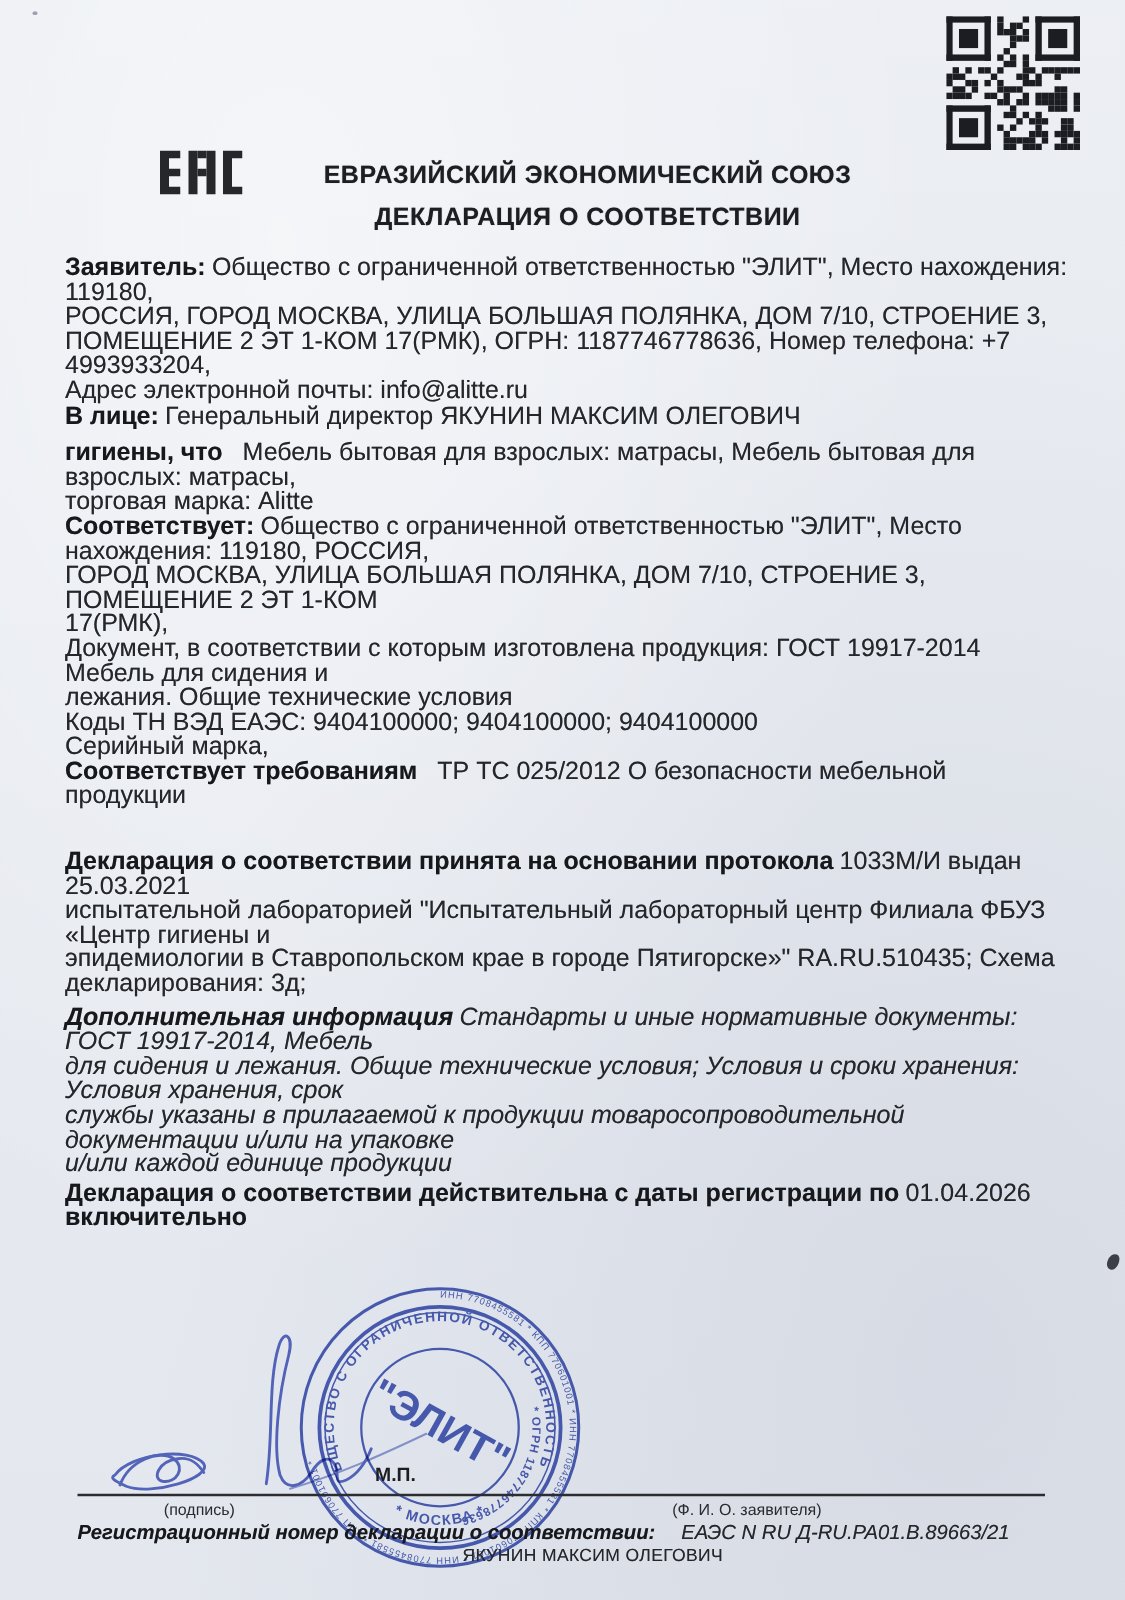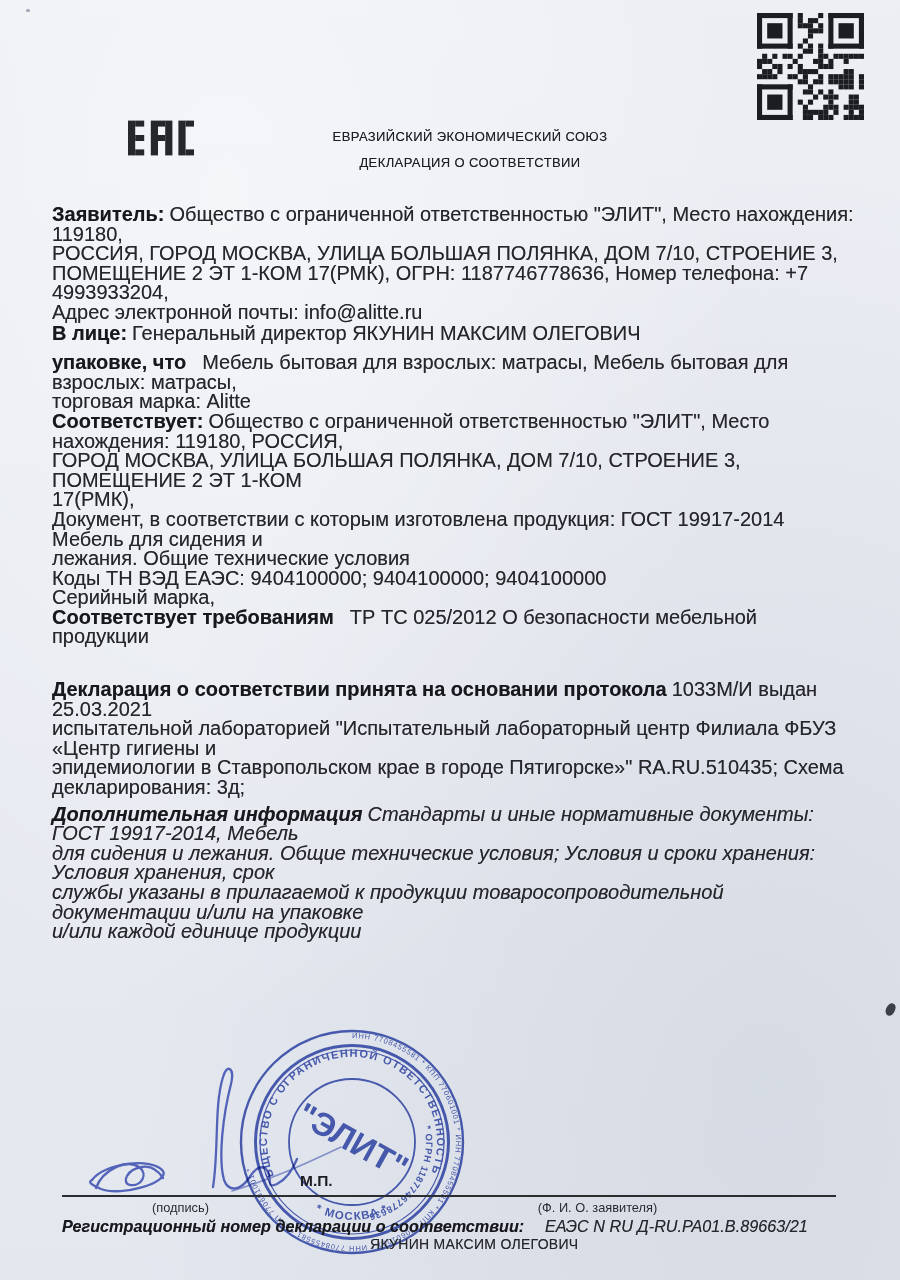--- a/index.html
+++ b/index.html
@@ -9,39 +9,39 @@
     background-image:
       radial-gradient(ellipse at 25% 15%, rgba(255,255,255,0.45), rgba(255,255,255,0) 55%),
       radial-gradient(ellipse at 85% 85%, rgba(176,184,200,0.28), rgba(176,184,200,0) 60%),
       linear-gradient(180deg, rgba(255,255,255,0.18), rgba(210,216,228,0.22));
     font-family:"Liberation Sans", sans-serif;
     color:#25262a;
   }
   .abs{position:absolute;}
   
   .titles{left:135px;top:129px;width:670px;text-align:center;}
-  .title{font-weight:normal;font-size:13px;letter-spacing:0.4px;color:#1d1e22;
+  .title{font-weight:bold;font-size:20px;letter-spacing:0.4px;color:#1d1e22;
          text-shadow:0 0 0.6px rgba(30,30,40,0.55);}
   .title+.title{margin-top:11px;}
   
   .body{left:52px;top:205px;width:806px;font-size:20px;line-height:19.6px;
         text-shadow:0 0 0.5px rgba(35,36,42,0.5);}
   .body p{margin:0;white-space:pre-line;}
   .body b{color:#17181c;margin-right:5px;}
   .body b.g2{margin-right:16px;}
   p.m-b{margin-top:1px;} p.m-c{margin-top:10px;} p.m-i{margin-top:33px;}
   p.m-j{margin-top:7px;font-style:italic;} p.m-k{margin-top:4px;}
   .blockbold{display:block;margin-right:0;}
   
   .sig-line{left:62px;top:1195px;width:774px;height:2px;background:#2c2d31;}
   .fio-name{left:370px;top:1236px;font-size:14px;letter-spacing:0.3px;
             text-shadow:0 0 0.5px rgba(35,36,42,0.5);}
   .mp{left:300px;top:1160px;font-size:15.5px;font-weight:bold;color:#1d1e22;margin-top:12px;}
   .caption{top:1200px;font-size:12.8px;color:#2a2b30;text-align:center;}
-  .cap-sign{left:133px;width:95px;}
+  .cap-sign{left:112px;width:95px;}
   .cap-fio{left:515px;width:165px;}
   .reg-row{left:62px;width:806px;font-size:16.2px;font-weight:bold;color:#17181c;
            text-shadow:0 0 0.5px rgba(35,36,42,0.5);}
   .reg-row .val{position:absolute;left:483px;top:0;font-weight:normal;color:#25262a;white-space:nowrap;}
   .row1{top:1217px;font-style:italic;} .row2{top:1247px;}
   
   .speck{left:886px;top:1003px;width:9px;height:13px;background:#3c3e48;border-radius:60% 40% 55% 45%;transform:rotate(18deg);}
   .fleck{left:26px;top:9px;width:4px;height:3px;background:#9aa2b2;border-radius:50%;}
   
   .stamp{left:232px;top:1022px;mix-blend-mode:multiply;opacity:0.92;}
@@ -223,37 +223,38 @@
     <div class="title">ЕВРАЗИЙСКИЙ ЭКОНОМИЧЕСКИЙ СОЮЗ</div>
     <div class="title">ДЕКЛАРАЦИЯ О СООТВЕТСТВИИ</div>
   </div>
 
   <div class="abs body">
     <p><b>Заявитель:</b><span>Общество с ограниченной ответственностью "ЭЛИТ", Место нахождения: 119180,
 РОССИЯ, ГОРОД МОСКВА, УЛИЦА БОЛЬШАЯ ПОЛЯНКА, ДОМ 7/10, СТРОЕНИЕ 3,
 ПОМЕЩЕНИЕ 2 ЭТ 1-КОМ 17(РМК), ОГРН: 1187746778636, Номер телефона: +7 4993933204,
 Адрес электронной почты: info@alitte.ru</span></p>
     <p class="m-b"><b>В лице:</b><span>Генеральный директор ЯКУНИН МАКСИМ ОЛЕГОВИЧ</span></p>
-    <p class="m-c"><b class="g2">упаковке, что</b><span>Мебель бытовая для взрослых: матрасы, Мебель бытовая для взрослых: матрасы,
+    <p class="m-c"><b class="g2">гигиены, что</b><span>Мебель бытовая для взрослых: матрасы, Мебель бытовая для взрослых: матрасы,
 торговая марка: Alitte</span></p>
     <p><b>Соответствует:</b><span>Общество с ограниченной ответственностью "ЭЛИТ", Место нахождения: 119180, РОССИЯ,
 ГОРОД МОСКВА, УЛИЦА БОЛЬШАЯ ПОЛЯНКА, ДОМ 7/10, СТРОЕНИЕ 3, ПОМЕЩЕНИЕ 2 ЭТ 1-КОМ
 17(РМК),</span></p>
     <p><span>Документ, в соответствии с которым изготовлена продукция: ГОСТ 19917-2014 Мебель для сидения и
 лежания. Общие технические условия</span></p>
     <p><span>Коды ТН ВЭД ЕАЭС: 9404100000; 9404100000; 9404100000</span></p>
     <p><span>Серийный марка,</span></p>
     <p><b class="g2">Соответствует требованиям</b><span>ТР ТС 025/2012 О безопасности мебельной продукции</span></p>
     <p class="m-i"><b>Декларация о соответствии принята на основании протокола</b><span>1033М/И выдан 25.03.2021
 испытательной лабораторией "Испытательный лабораторный центр Филиала ФБУЗ «Центр гигиены и
 эпидемиологии в Ставропольском крае в городе Пятигорске»" RA.RU.510435; Схема декларирования: 3д;</span></p>
     <p class="m-j"><b>Дополнительная информация</b><span>Стандарты и иные нормативные документы: ГОСТ 19917-2014, Мебель
 для сидения и лежания. Общие технические условия; Условия и сроки хранения: Условия хранения, срок
 службы указаны в прилагаемой к продукции товаросопроводительной документации и/или на упаковке
 и/или каждой единице продукции</span></p>
+    <p class="m-k"><b>Декларация о соответствии действительна с даты регистрации по</b><span>01.04.2026</span><b class="blockbold">включительно</b></p>
   </div>
 
   <svg class="abs ink" width="900" height="1280" viewBox="0 0 900 1280">
     <g fill="none" stroke="#4c5fc0" stroke-width="2.3" stroke-linecap="round" opacity="0.9">
       <path d="M 96,1188 C 103,1169 127,1159 139,1167 C 149,1174 141,1187 130,1185 C 121,1183 127,1169 142,1167 C 153,1165 159,1172 163,1178"></path>
       <path d="M 92,1180 C 104,1163 152,1157 163,1171 C 170,1182 122,1197 101,1189 C 90,1184 88,1182 92,1180"></path>
       <path d="M 213,1187 C 219,1150 214,1106 223,1077 C 227,1063 235,1068 231,1084 C 223,1115 218,1158 224,1180 C 229,1193 241,1190 249,1178 C 255,1168 263,1163 268,1172 C 272,1179 266,1189 277,1184 C 287,1179 293,1169 297,1159"></path>
       <path d="M 232,1191 C 272,1179 303,1165 341,1147" stroke-width="1.6" opacity="0.65"></path>
     </g>
   </svg>

